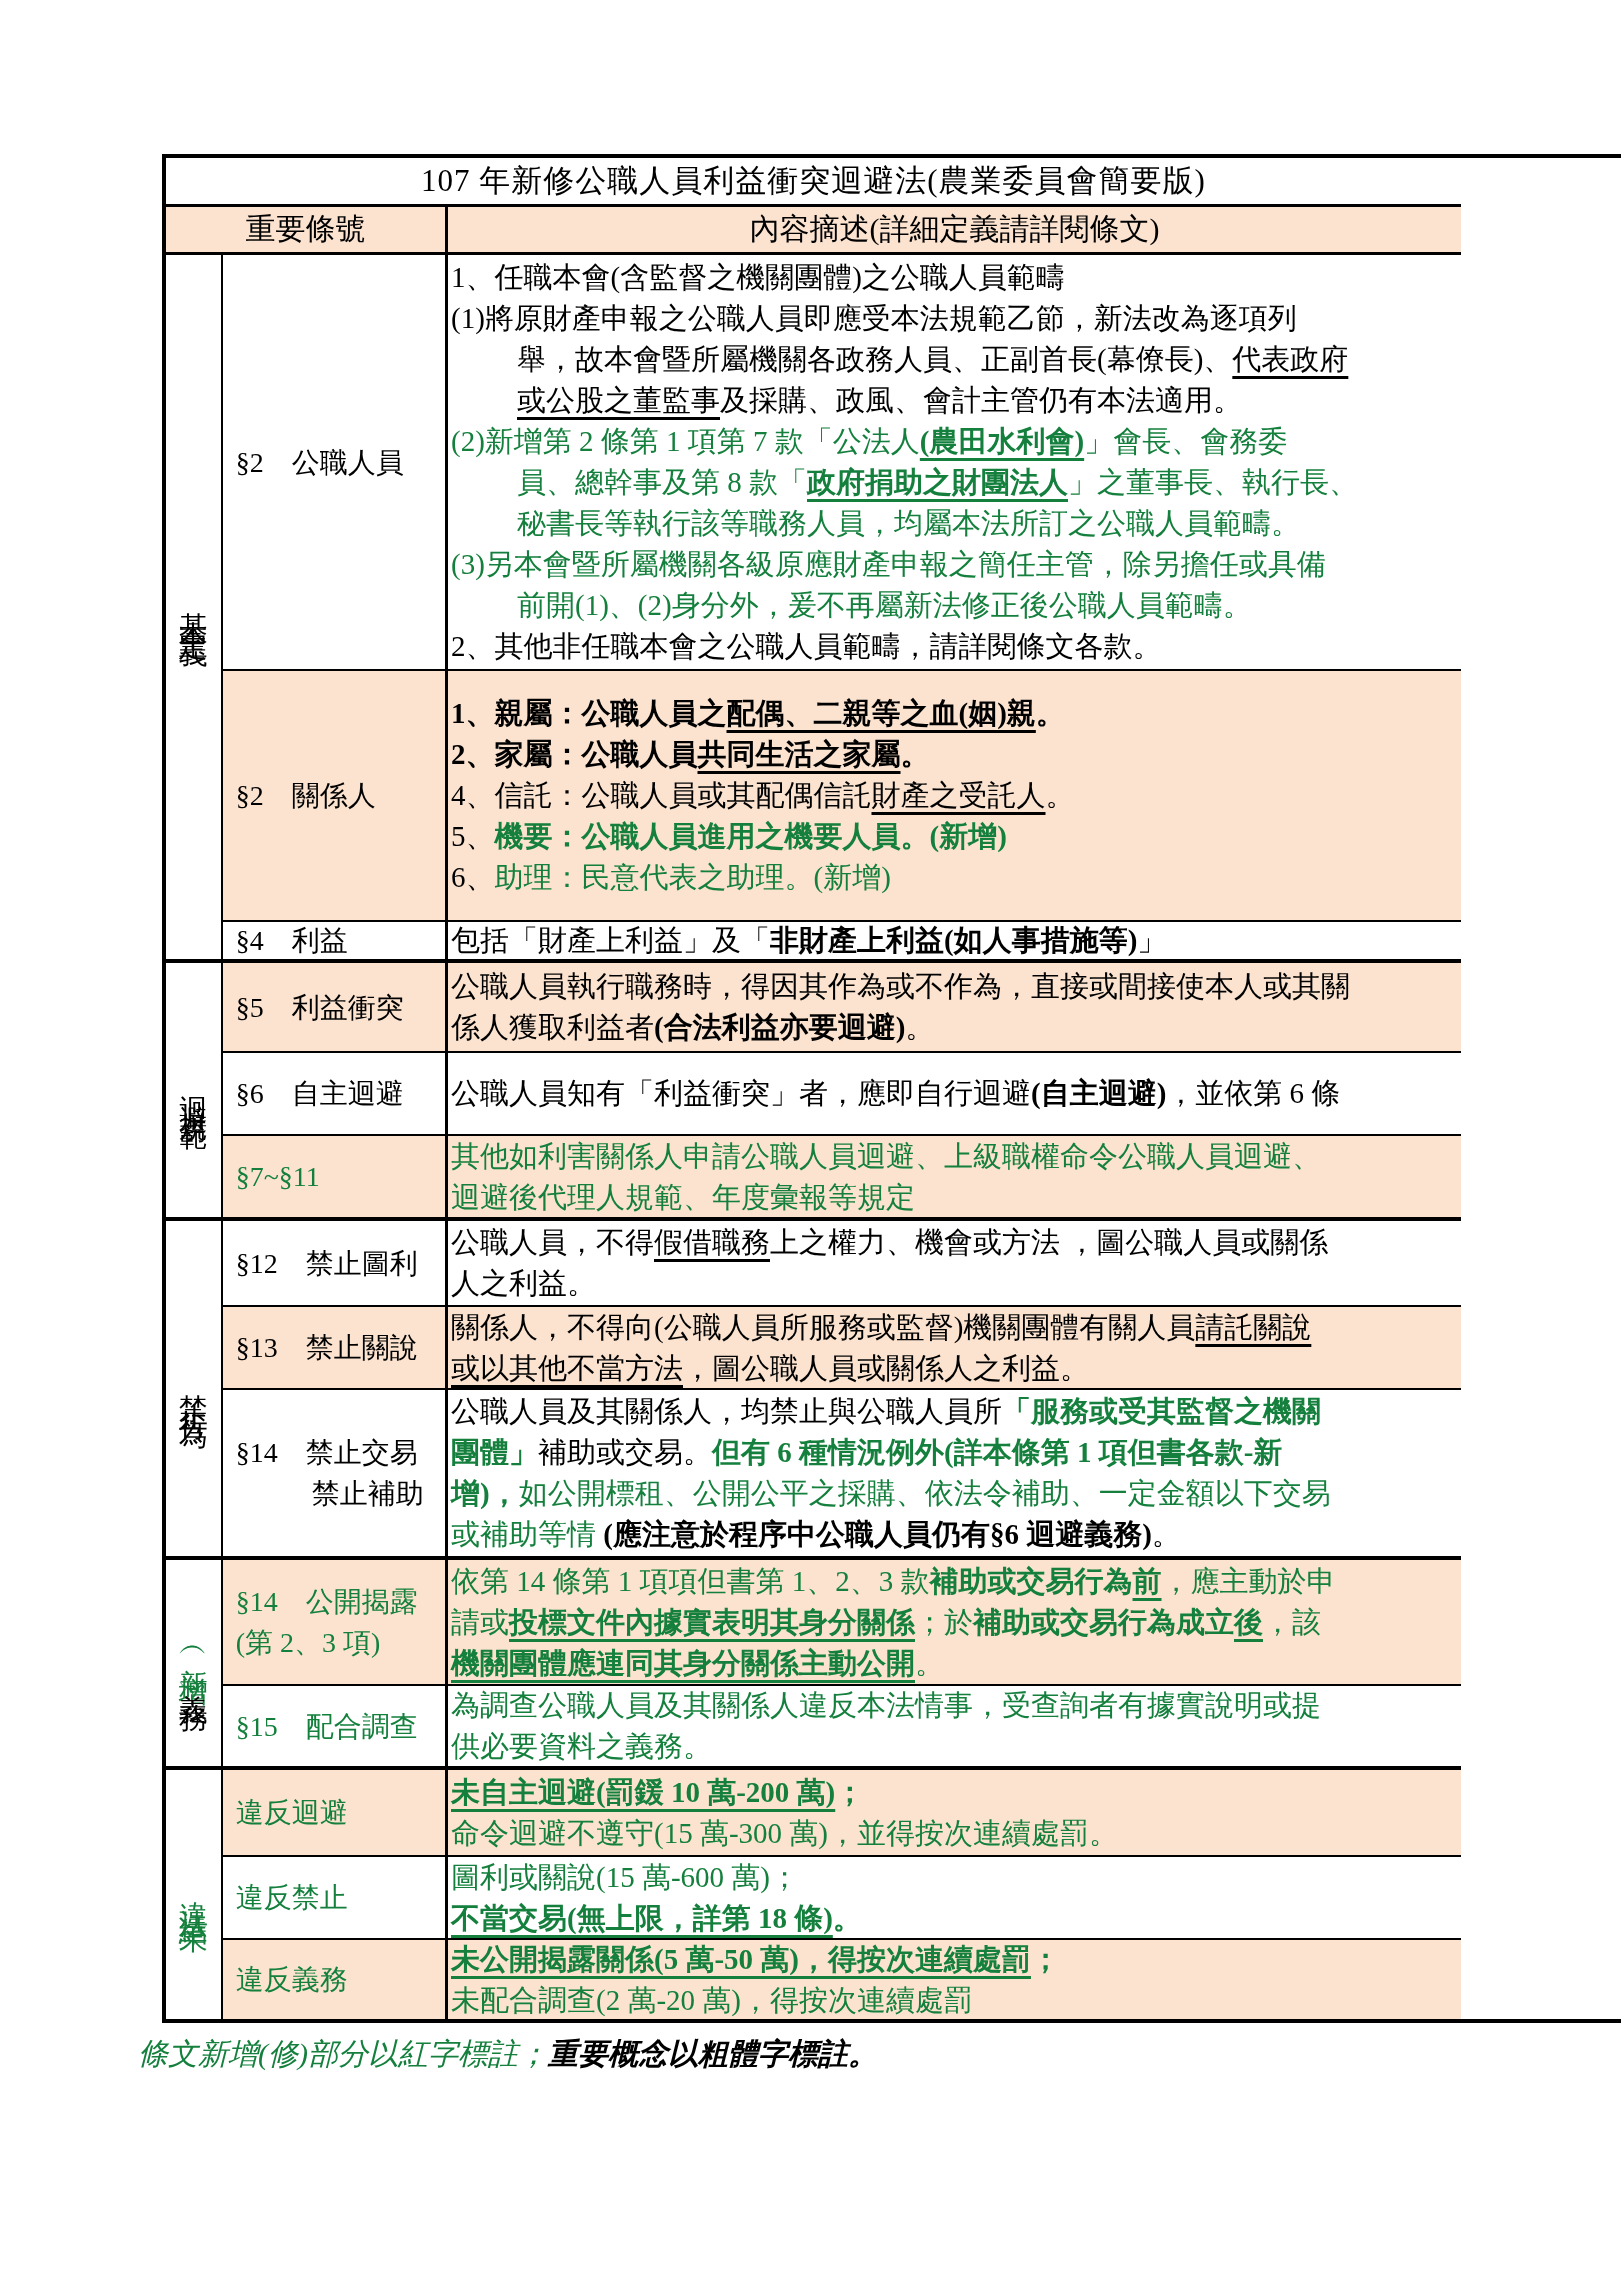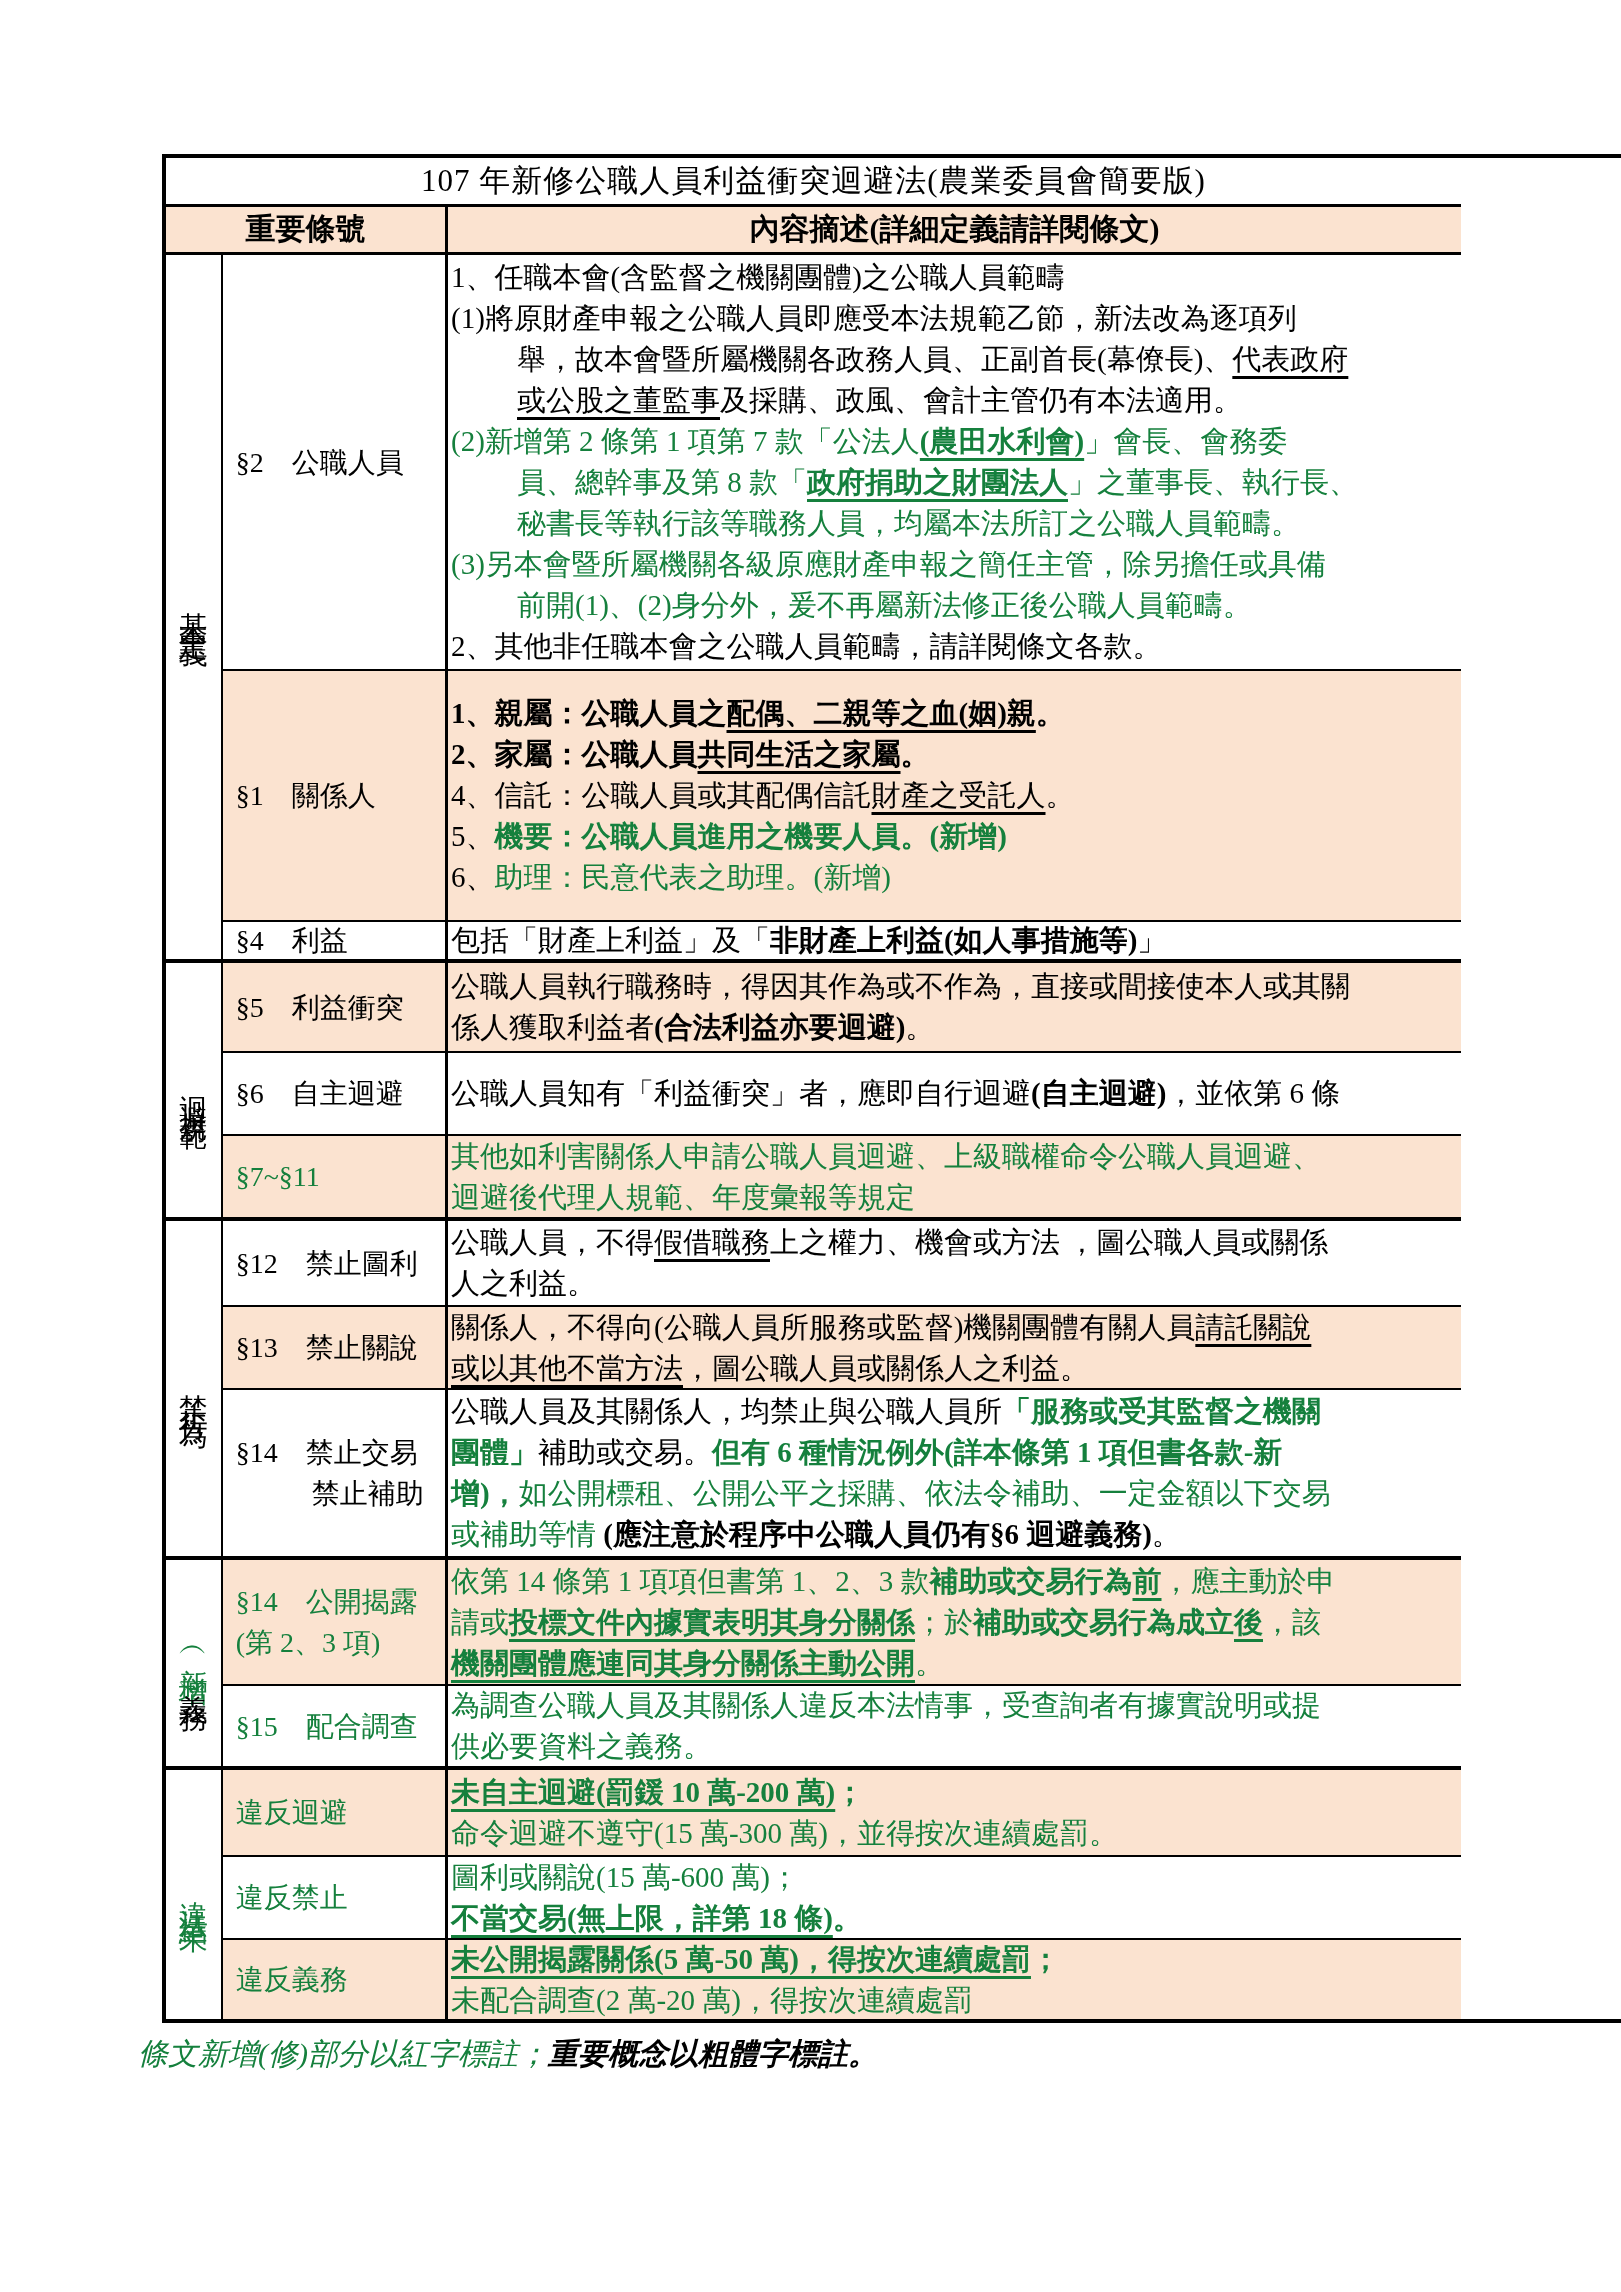--- a/index.html
+++ b/index.html
@@ -16,21 +16,21 @@
   }
   .cell { border:0 solid #000; display:flex; flex-direction:column; justify-content:center; overflow:hidden; }
   .peach { background:#fbe3d0; }
   .bb3 { border-bottom-width:2.9px; }
   .bb4 { border-bottom-width:3.9px; }
   .bb5 { border-bottom-width:4.9px; }
   .br3 { border-right-width:2.9px; }
   .br4 { border-right-width:3.9px; }
 
   .title-cell { align-items:center; font-size:31px; letter-spacing:1px; }
-  .head-cell  { align-items:center; font-size:30px; font-weight:bold; }
+  .head-cell  { align-items:center; font-size:30px; font-weight:normal; }
 
   .lab  { padding-left:12.7px; font-size:28px; }
   .cont { padding-left:3px; padding-right:3.9px; font-size:29px; }
 
   .tl { height:41px; line-height:41px; white-space:pre; }
   .ind1 { padding-left:66px; }
   .ind2 { padding-left:76px;font-family:Liberation Serif, serif; }
 
   .red { color:#15803d; }
   .bld { font-weight:bold; }
@@ -80,21 +80,21 @@
         <div class="tl ind1"><span class="und">或公股之董監事</span><span>及採購、政風、會計主管仍有本法適用。</span></div>
         <div class="tl"><span class="red">(2)新增第 2 條第 1 項第 7 款「公法人</span><span class="bld red und">(農田水利會)</span><span class="red">」會長、會務委</span></div>
         <div class="tl ind1"><span class="red">員、總幹事及第 8 款「</span><span class="bld red und">政府捐助之財團法人</span><span class="red">」之董事長、執行長、</span></div>
         <div class="tl ind1"><span class="red">秘書長等執行該等職務人員，均屬本法所訂之公職人員範疇。</span></div>
         <div class="tl"><span class="red">(3)另本會暨所屬機關各級原應財產申報之簡任主管，除另擔任或具備</span></div>
         <div class="tl ind1"><span class="red">前開(1)、(2)身分外，爰不再屬新法修正後公職人員範疇。</span></div>
         <div class="tl"><span>2、其他非任職本會之公職人員範疇，請詳閱條文各款。</span></div>
       </div>
 
     <div class="cell lab peach br4 bb3" style="grid-area:4/2/5/3">
-        <div class="tl"><span>§1　關係人</span></div>
+        <div class="tl"><span>§2　關係人</span></div>
       </div>
     <div class="cell cont peach bb3" style="grid-area:4/3/5/4">
         <div class="tl"><span class="bld">1、親屬：公職人員之</span><span class="bld und">配偶、二親等之血(姻)親</span><span class="bld">。</span></div>
         <div class="tl"><span class="bld">2、家屬：公職人員</span><span class="bld und">共同生活之家屬</span><span class="bld">。</span></div>
         <div class="tl"><span>4、信託：公職人員或其配偶信託</span><span class="und">財產之受託人</span><span>。</span></div>
         <div class="tl"><span>5、</span><span class="bld red">機要：公職人員進用之機要人員。(新增)</span></div>
         <div class="tl"><span>6、</span><span class="red">助理：民意代表之助理。(新增)</span></div>
       </div>
 
     <div class="cell lab br4 bb5" style="grid-area:5/2/6/3">

